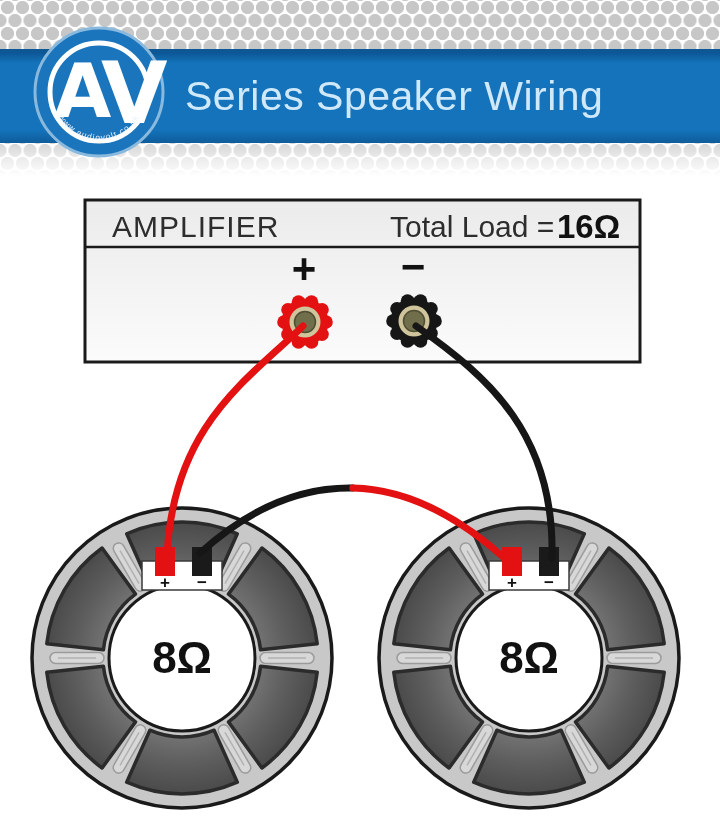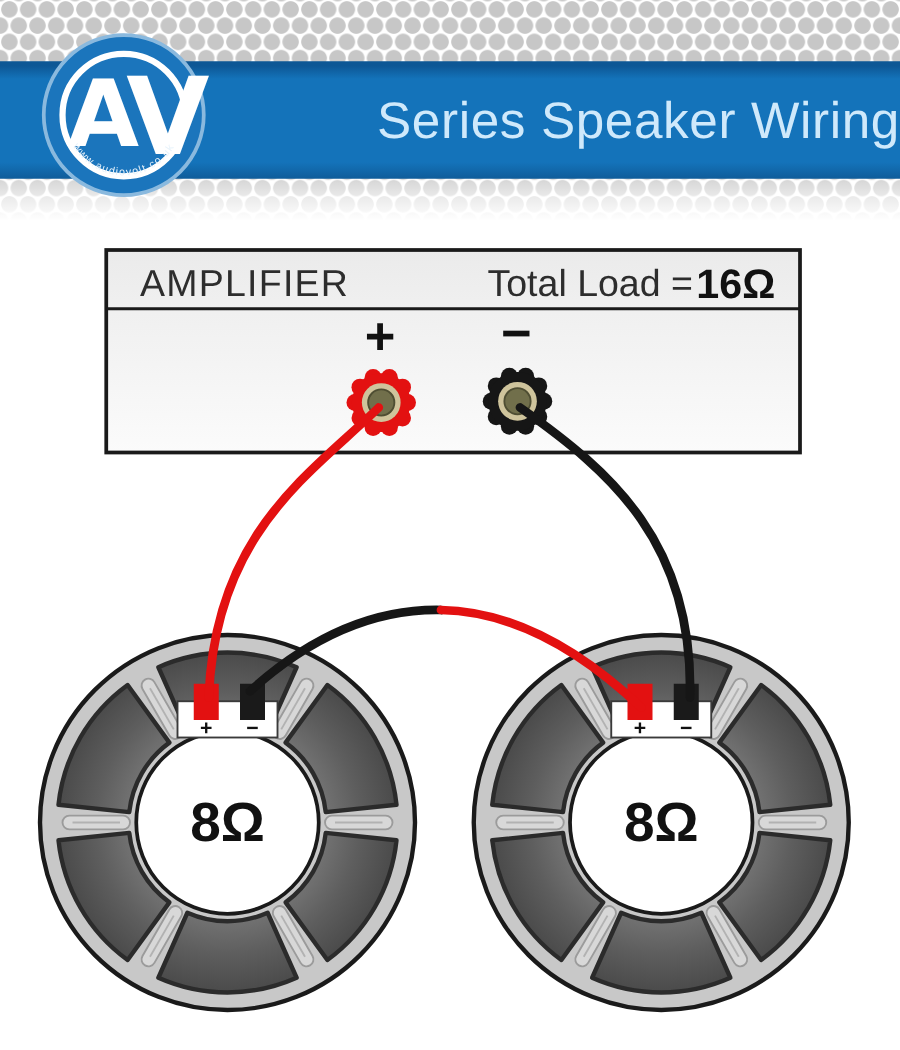--- a/index.html
+++ b/index.html
@@ -23,21 +23,21 @@
     background-position: 0 0, 0 0, 7.5px 13px;
   }
 
   
   .banner {
     position: absolute; left: 0; top: 49px; width: 720px; height: 94px;
     background: linear-gradient(180deg, #0d5795 0%, #0d5795 4%, #1473ba 15%, #1473ba 86%, #0f5c9a 100%);
   }
   .banner-title {
     position: absolute; left: 185px; top: 0; width: 535px; height: 94px;
-    line-height: 94px; text-align: right;
+    line-height: 94px; text-align: left;
     color: #cfe9fb; font-size: 41px; font-weight: 400; letter-spacing: .5px;
     white-space: nowrap;
   }
 
   .logo { position: absolute; left: 24px; top: 17px; width: 150px; height: 150px; }
 
   .diagram { position: absolute; left: 0; top: 0; width: 720px; height: 840px; }
 
   .amp-text   { fill: #2d2d2d; font-size: 30px; font-family: "Liberation Sans","DejaVu Sans",sans-serif; }
   .amp-value  { fill: #111111; font-size: 33px; font-weight: bold; }

